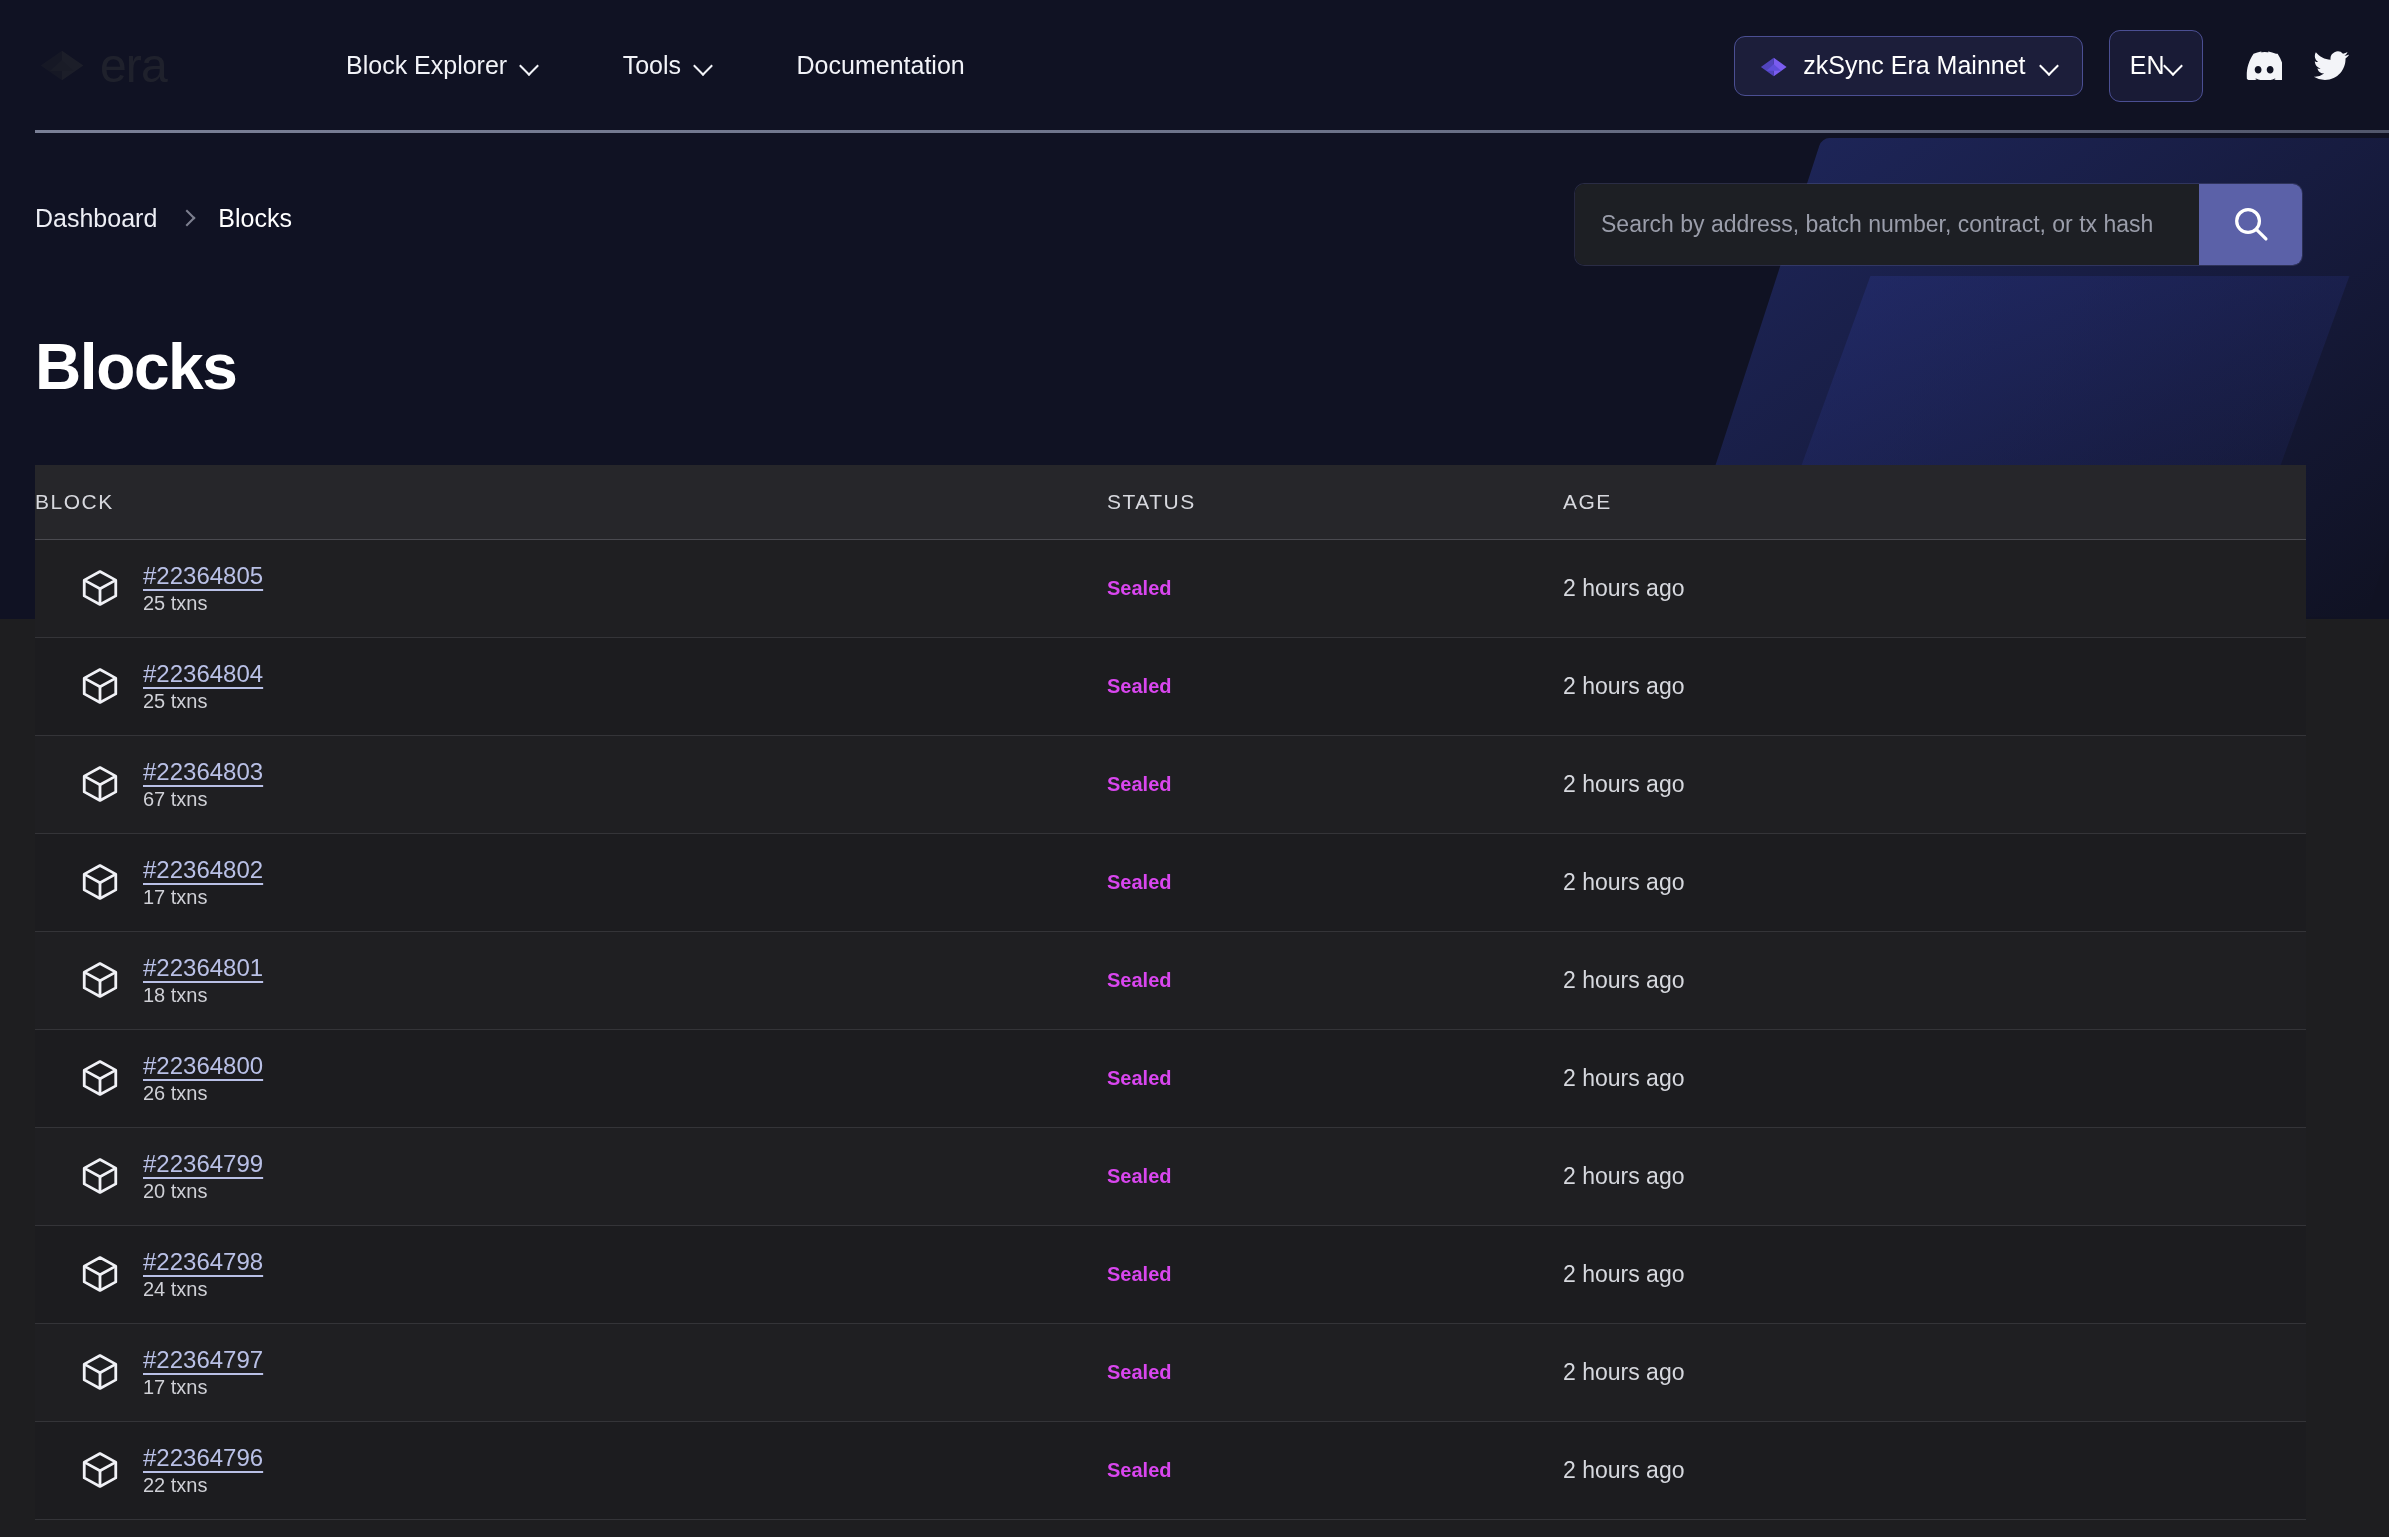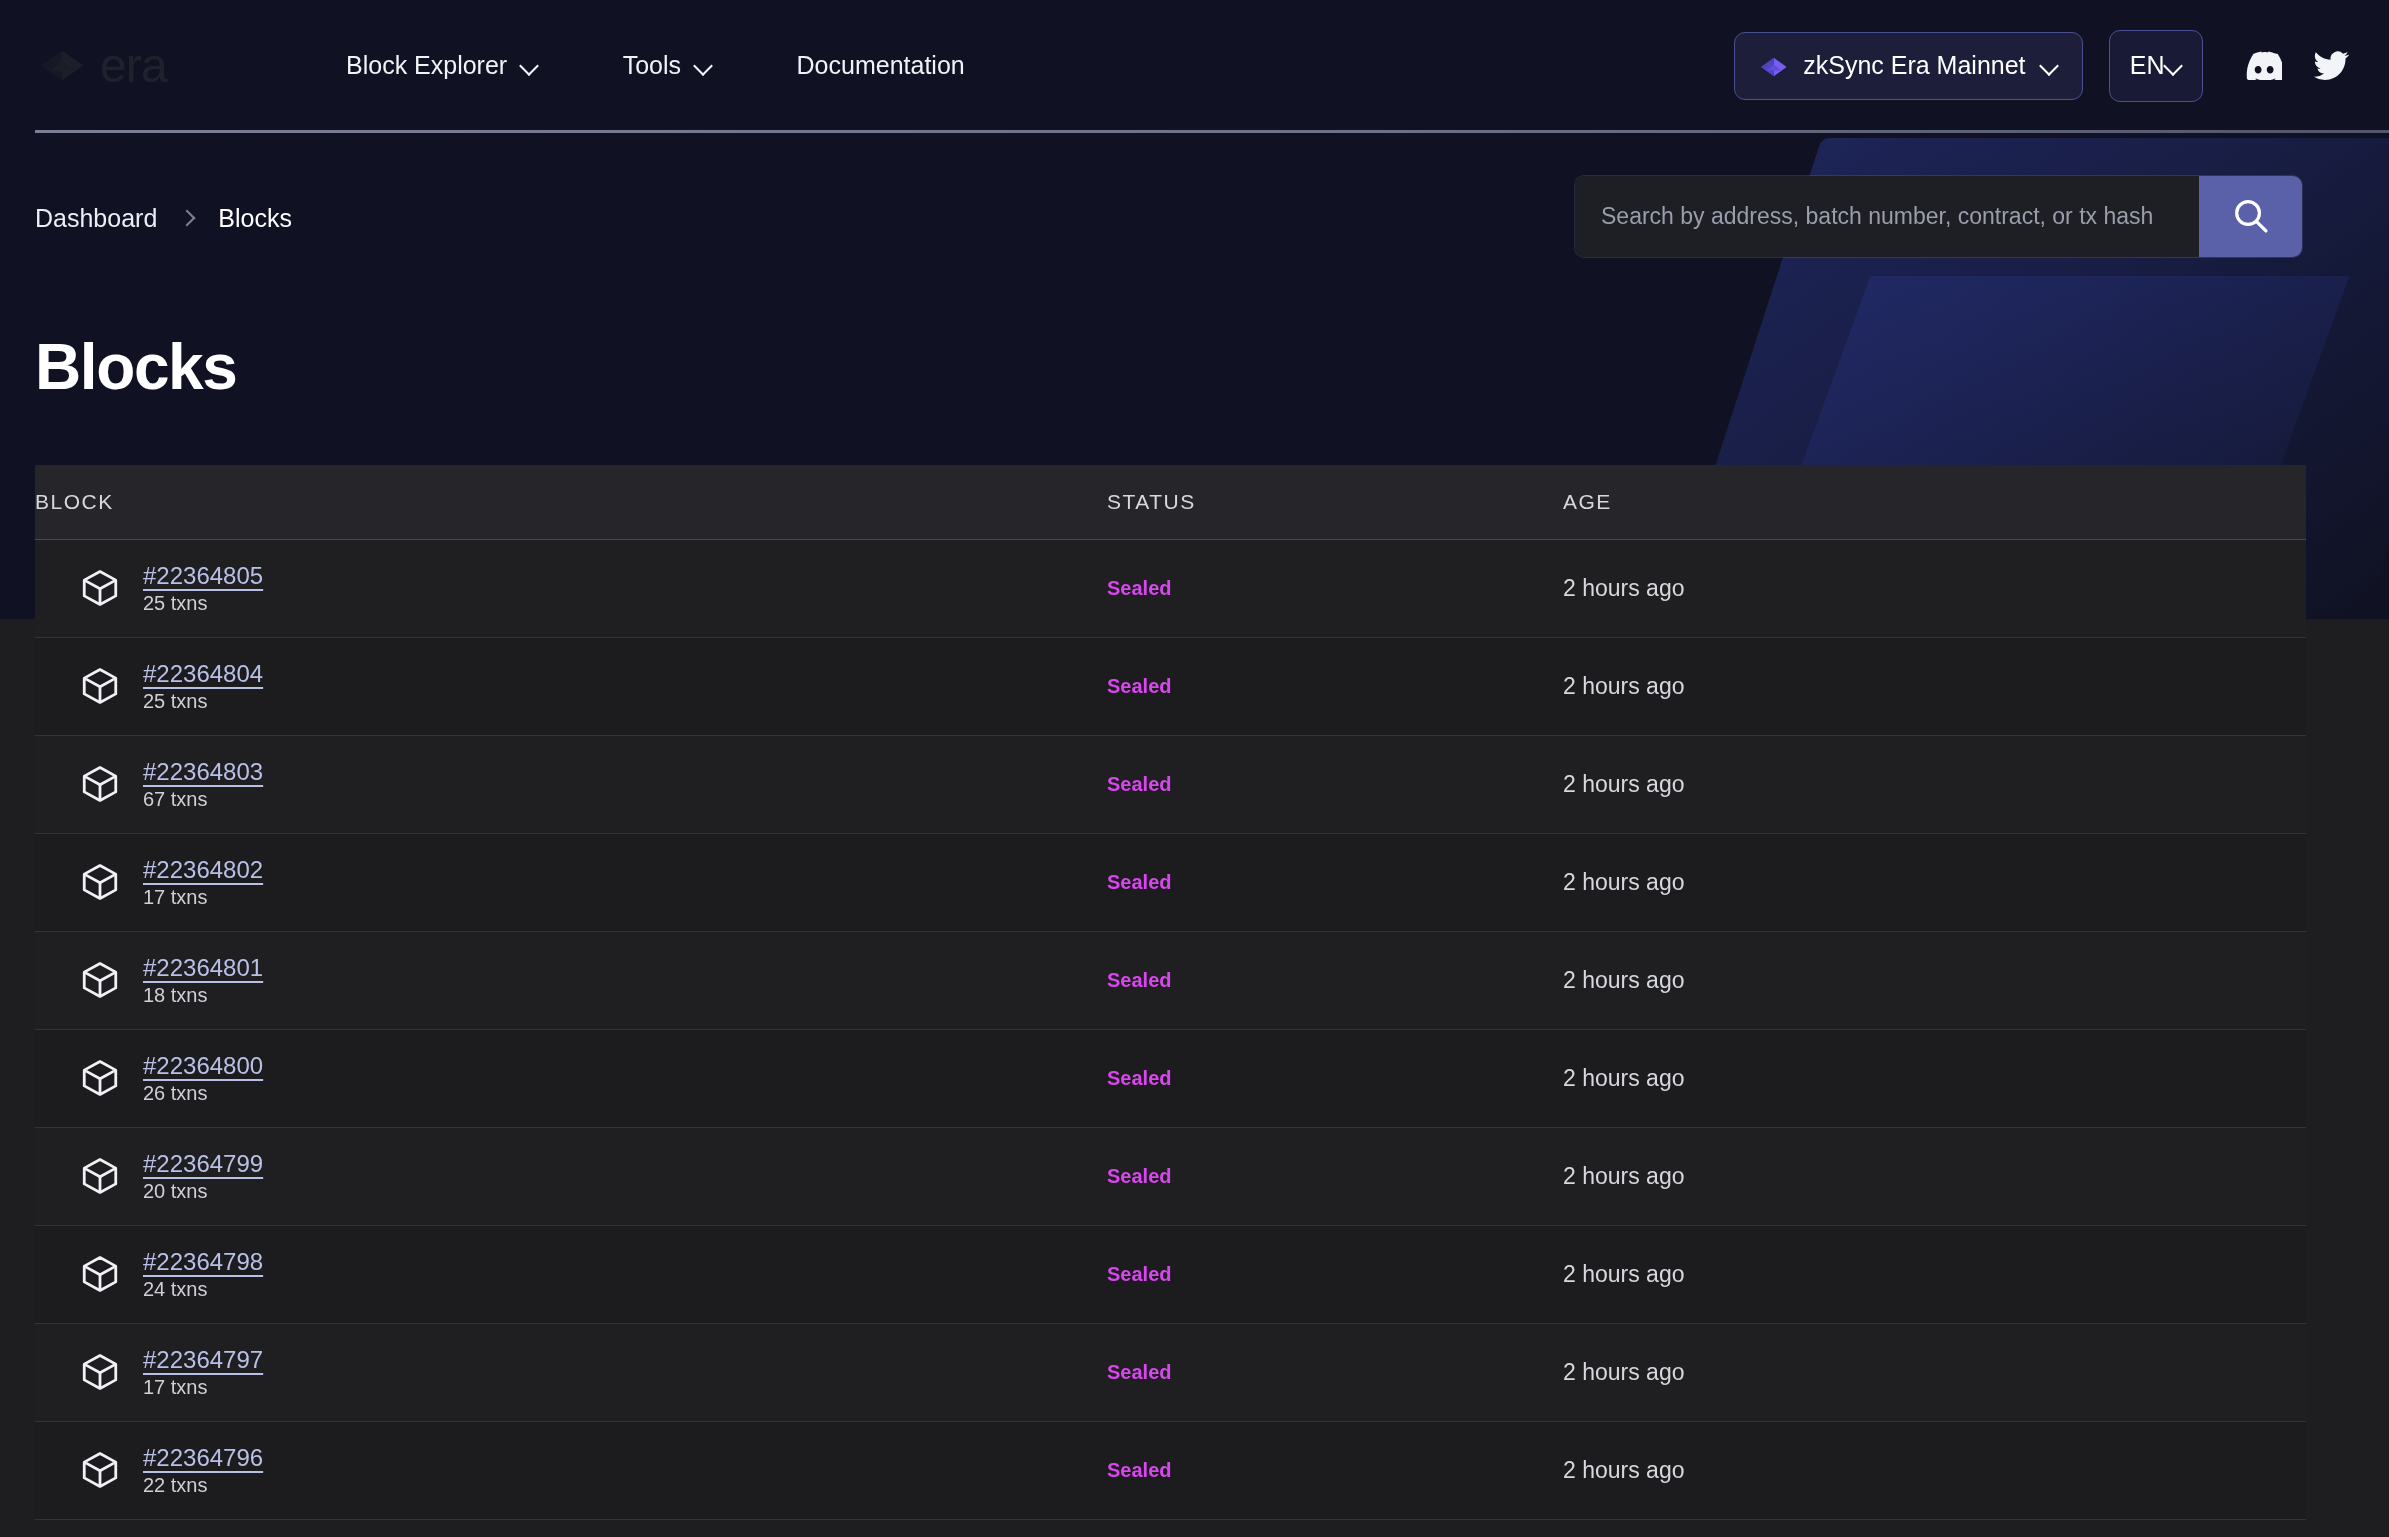--- a/index.html
+++ b/index.html
@@ -56,21 +56,21 @@
     content: ""; position: absolute; left: 1.8px; top: 1.8px;
     width: 12px; height: 12px;
     border-right: 2.4px solid currentColor; border-bottom: 2.4px solid currentColor;
     transform: rotate(45deg);
   }
   .nav-right {
     margin-left: auto; display: flex; align-items: center; gap: 0; padding-right: 39px;
   }
   .network-btn {
     display: flex; align-items: center; gap: 14.7px;
-    height: 68px; padding: 0 24px;
+    height: 60px; padding: 0 24px;
     border: 1.4px solid #4b4f93; border-radius: 11px;
     background: rgba(38,40,78,0.55);
     color: #fff; font-size: 25px; cursor: pointer; white-space: nowrap;
   }
   .zk-mark {
     width: 29.5px; height: 22px; position: relative; flex: none;
   }
   .lang-btn {
     display: flex; align-items: center; 
     height: 72px; padding: 0 20px; margin-left: 26px;
@@ -98,21 +98,21 @@
     width: 13px; height: 13px; position: relative; opacity: 0.6;
   }
   .crumb-sep::before {
     content:""; position:absolute; left:0; top:0; width:10px; height:10px;
     border-right:2.2px solid #c6c9d8; border-top:2.2px solid #c6c9d8;
     transform: rotate(45deg);
   }
 
   
   .searchwrap {
-    position: absolute; right: 87px; top: 176px; width: 727px; height: 81px;
+    position: absolute; right: 87px; top: 184px; width: 727px; height: 81px;
     display: flex; border-radius: 9.2px; overflow: hidden; z-index: 6;
     box-shadow: 0 0 0 0.9px rgba(120,124,170,0.25);
   }
   .searchwrap input {
     flex: 1; border: none; outline: none;
     background: #1d1f24; color: #e7e8ef;
     font-family: "Liberation Sans", sans-serif; font-size: 23px;
     padding: 0 26px;
   }
   .searchwrap input::placeholder { color: #9a9daa; }

